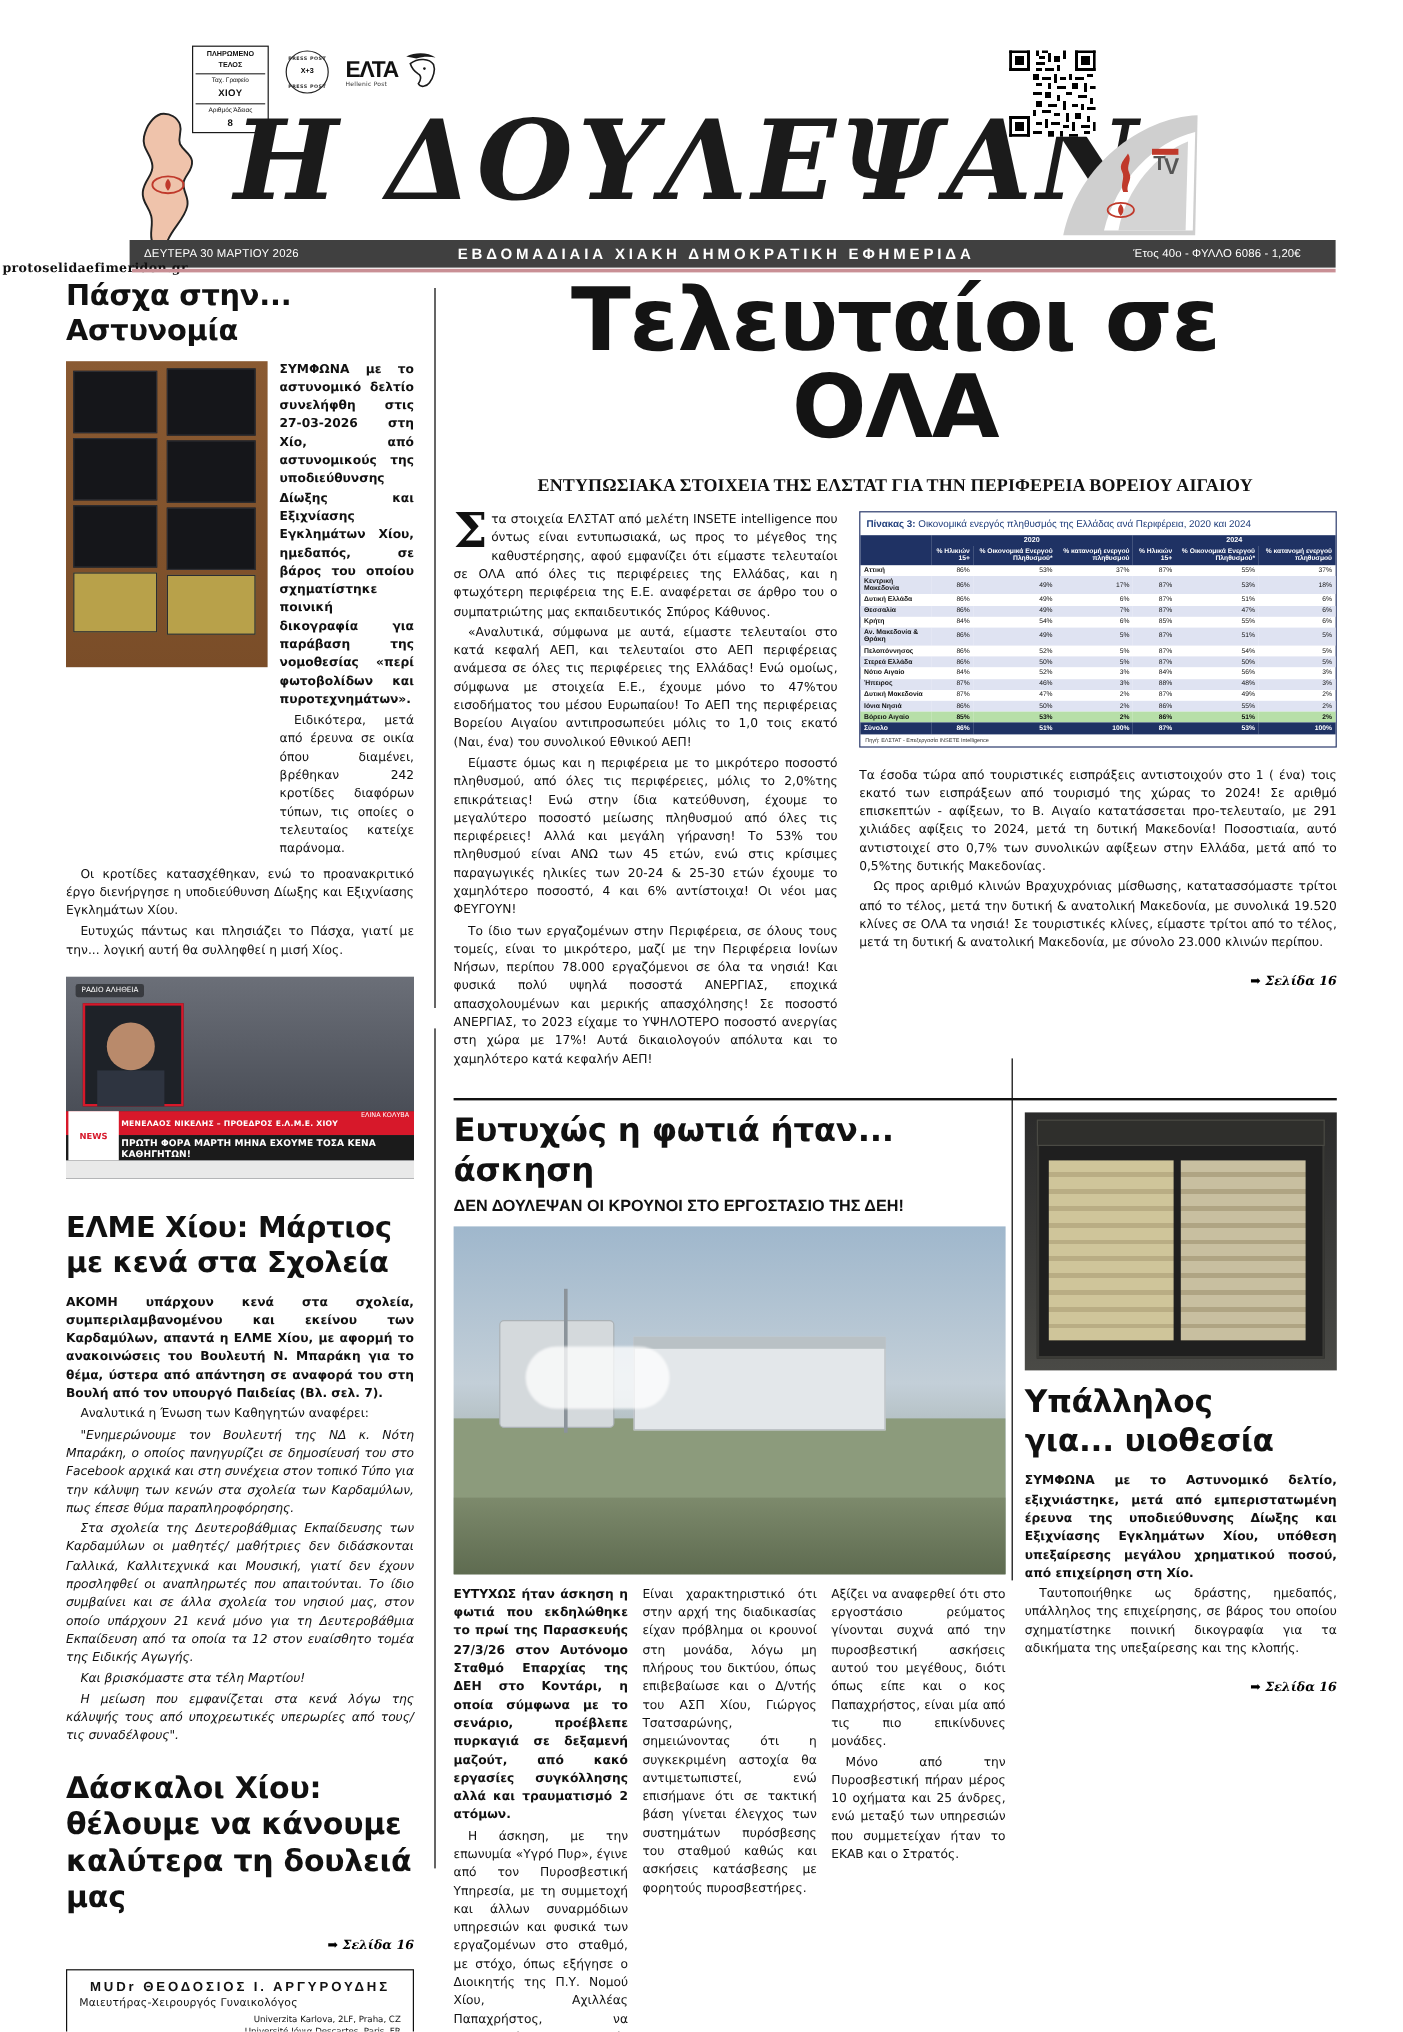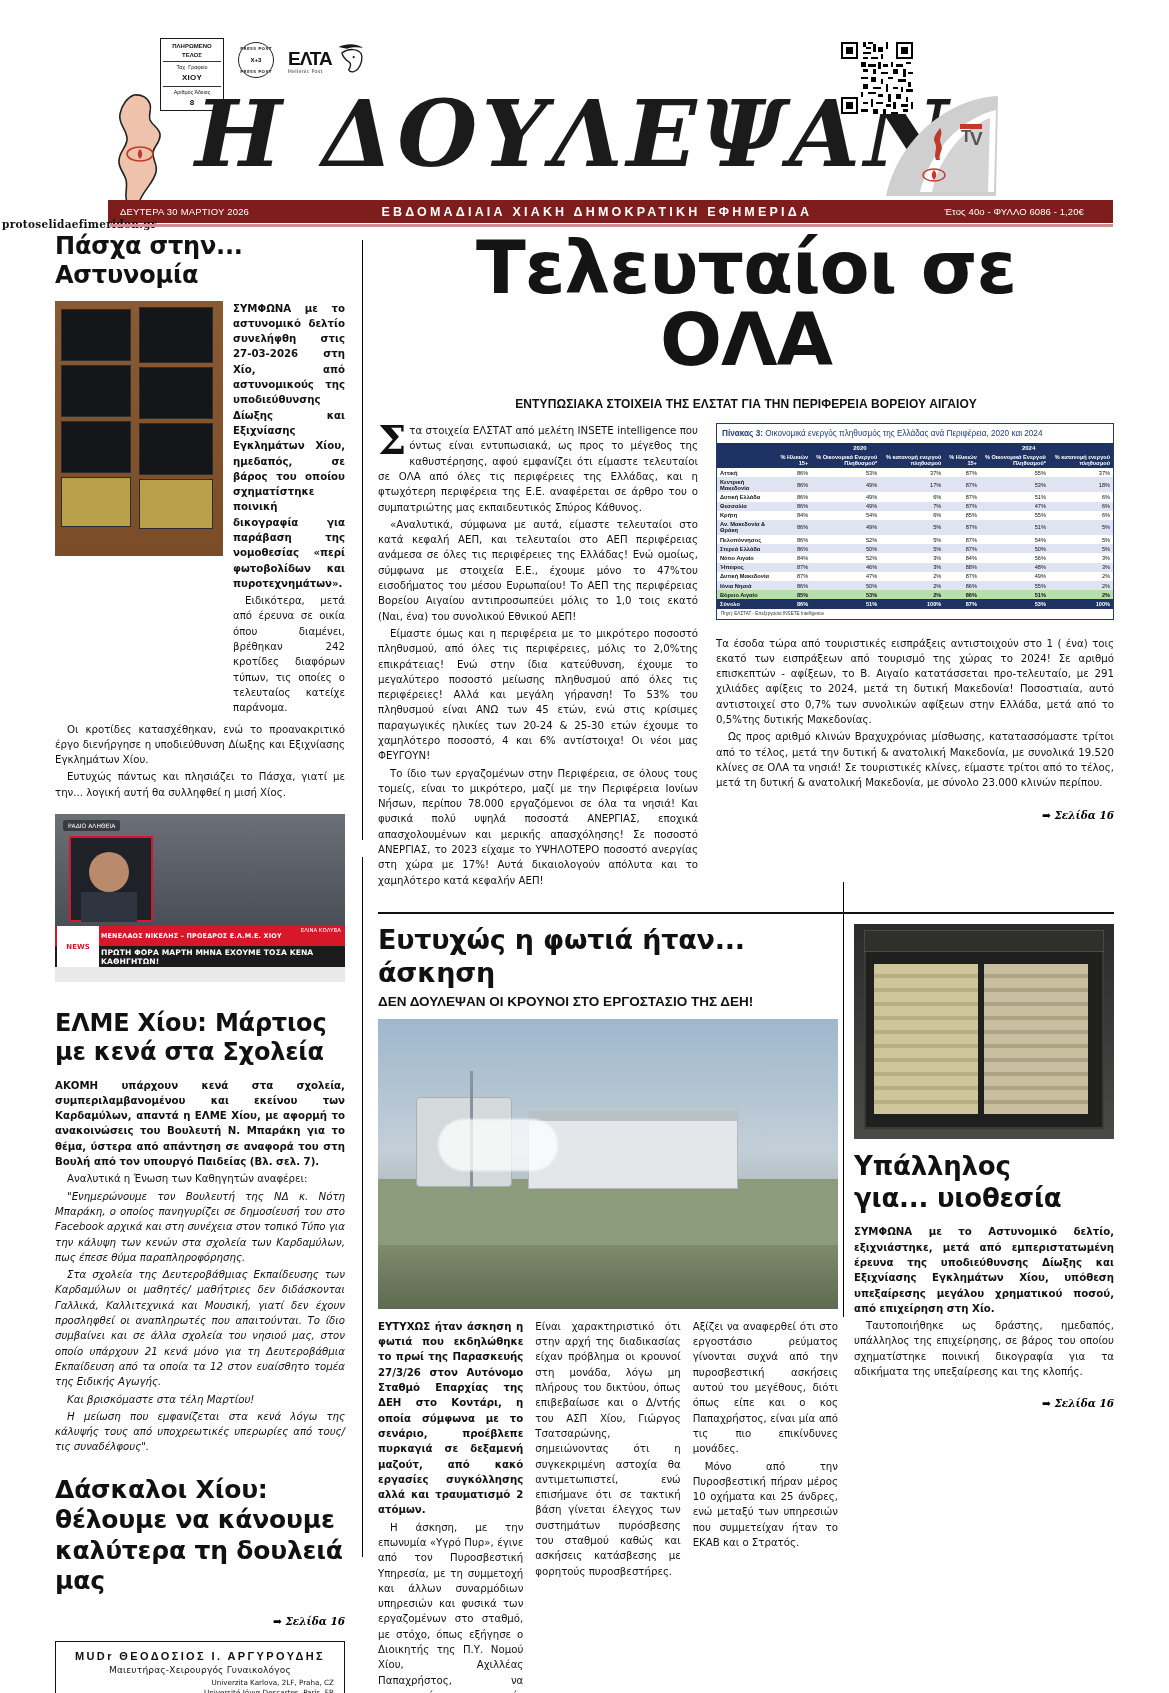--- a/index.html
+++ b/index.html
@@ -46,21 +46,21 @@
     position:absolute; left:195px; top:88px; width:690px;
     font-family:"DejaVu Serif", serif; font-weight:bold; font-style:italic;
     font-size:92px; letter-spacing:4px; color:#1b1b1b; line-height:1;
     white-space:nowrap;
   }
   .qr { position:absolute; left:841px; top:42px; width:72px; height:72px; }
   .fanlogo { position:absolute; left:880px; top:92px; width:120px; height:110px; }
 
   .redbar {
     position:absolute; left:108px; top:200px; width:1005px; height:23px;
-    background:#7f1d1d; color:#fff; display:flex; align-items:center;
+    background:#404040; color:#fff; display:flex; align-items:center;
     font-family:"Liberation Sans",sans-serif;
   }
   .redbar .date { font-size:9.5px; padding-left:12px; letter-spacing:.2px; }
   .redbar .slogan { flex:1; text-align:center; font-size:12.5px; font-weight:bold; letter-spacing:3.2px; }
   .redbar .issue { font-size:9.5px; padding-right:29px; letter-spacing:.1px; }
   .watermark {
     position:absolute; left:2px; top:218px; font-size:10.5px; font-weight:bold;
     font-family:"DejaVu Serif", serif; color:#111; letter-spacing:.3px;
   }
   .wm-line { position:absolute; left:110px; top:224px; width:1003px; height:3px; background:#c98f95; }
@@ -94,22 +94,22 @@
 
   .hrule { border-top:2.5px solid #111; margin:12px 0 10px; }
 
   
   .bighead {
     font-family:"DejaVu Sans", sans-serif; font-weight:bold;
     font-size:73px; line-height:.98; color:#141414; letter-spacing:-1px;
     margin:0; text-align:center;
   }
   .kicker {
-    font-family:Liberation Sans, sans-serif; font-weight:bold;
-    font-size:12px; letter-spacing:.1px; color:#111; margin:22px 0 12px;
+    font-family:Liberation Serif, serif; font-weight:bold;
+    font-size:15px; letter-spacing:.1px; color:#111; margin:22px 0 12px;
     text-align:center;
   }
   .cols2 { display:flex; gap:14px; }
   .cols3 { display:flex; gap:12px; }
 
   .dropcap::first-letter {
     float:left; font-size:40px; line-height:33px; font-weight:bold;
     padding-right:3px; font-family:"DejaVu Serif", serif;
   }
 
@@ -129,21 +129,21 @@
   .tbl-src { font-size:4.6px; color:#333; padding:2px 4px 3px; }
 
   .notebox { font-size:10.2px; line-height:1.5; text-align:justify; }
 
   
   .adbox { border:1px solid #111; padding:8px 10px 6px; position:relative; height:225px; }
   .adname {
     font-family:"Liberation Sans", sans-serif; font-weight:bold; font-size:11px;
     letter-spacing:2.4px; text-align:center; color:#111; margin-bottom:3px;
   }
-  .adrole { font-size:9px; text-align:center; letter-spacing:.2px; color:#111; }
+  .adrole { font-size:9px; letter-spacing:.2px; color:#111; }
   .adlines { text-align:right; font-size:7.2px; line-height:1.45; color:#111; margin-top:3px; }
   .preg { position:absolute; left:14px; top:52px; width:86px; height:150px; }
 
   
   .ph-fireworks { height:255px; background:
       linear-gradient(180deg,#8a5a32 0%,#7a4d28 100%); position:relative; overflow:hidden; }
   .ph-fireworks .blk { position:absolute; background:#15161a; border:1px solid #2c2d33; }
   .ph-studio { height:168px; background:linear-gradient(180deg,#3a3f4a 0%,#23262d 100%); position:relative; overflow:hidden; }
   .ph-fire { height:290px; background:linear-gradient(180deg,#9fb7cc 0%,#c3cfd8 45%,#7e8a7a 100%); position:relative; overflow:hidden; }
   .ph-money { height:215px; background:linear-gradient(180deg,#2b2b2b 0%,#4a4a46 100%); position:relative; overflow:hidden; }

